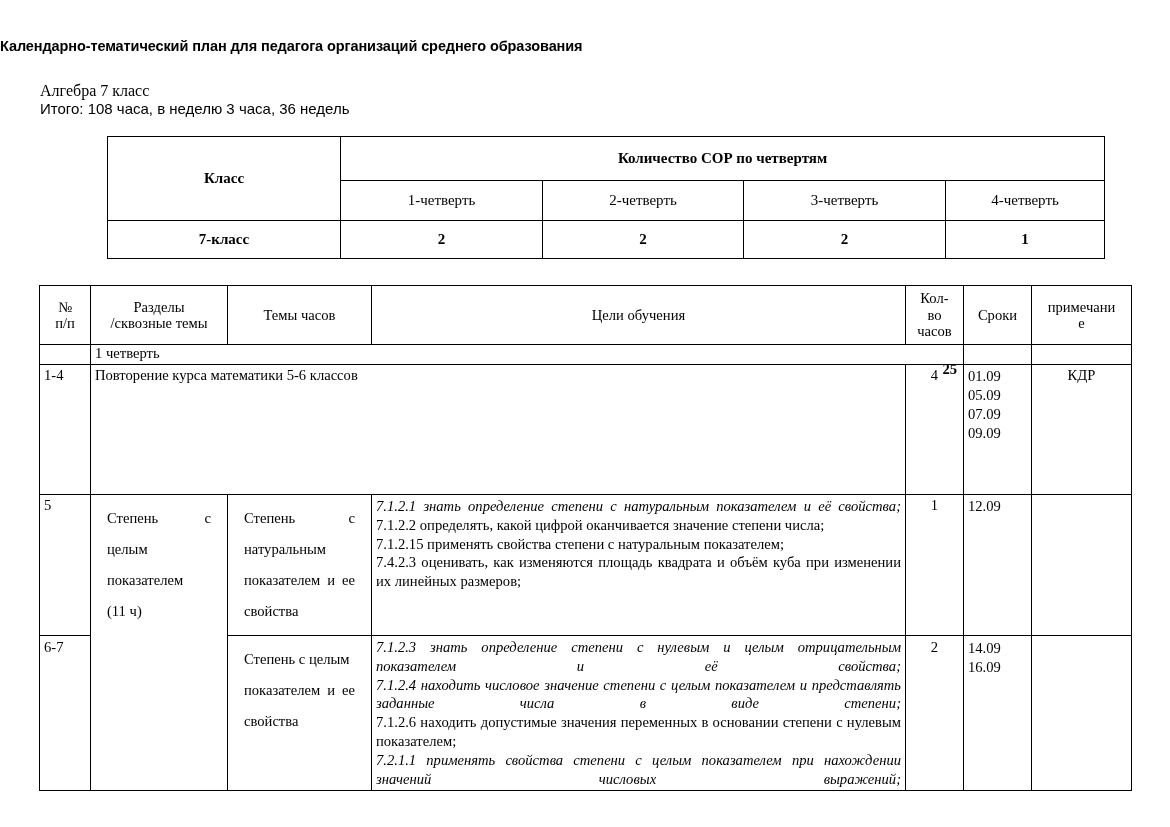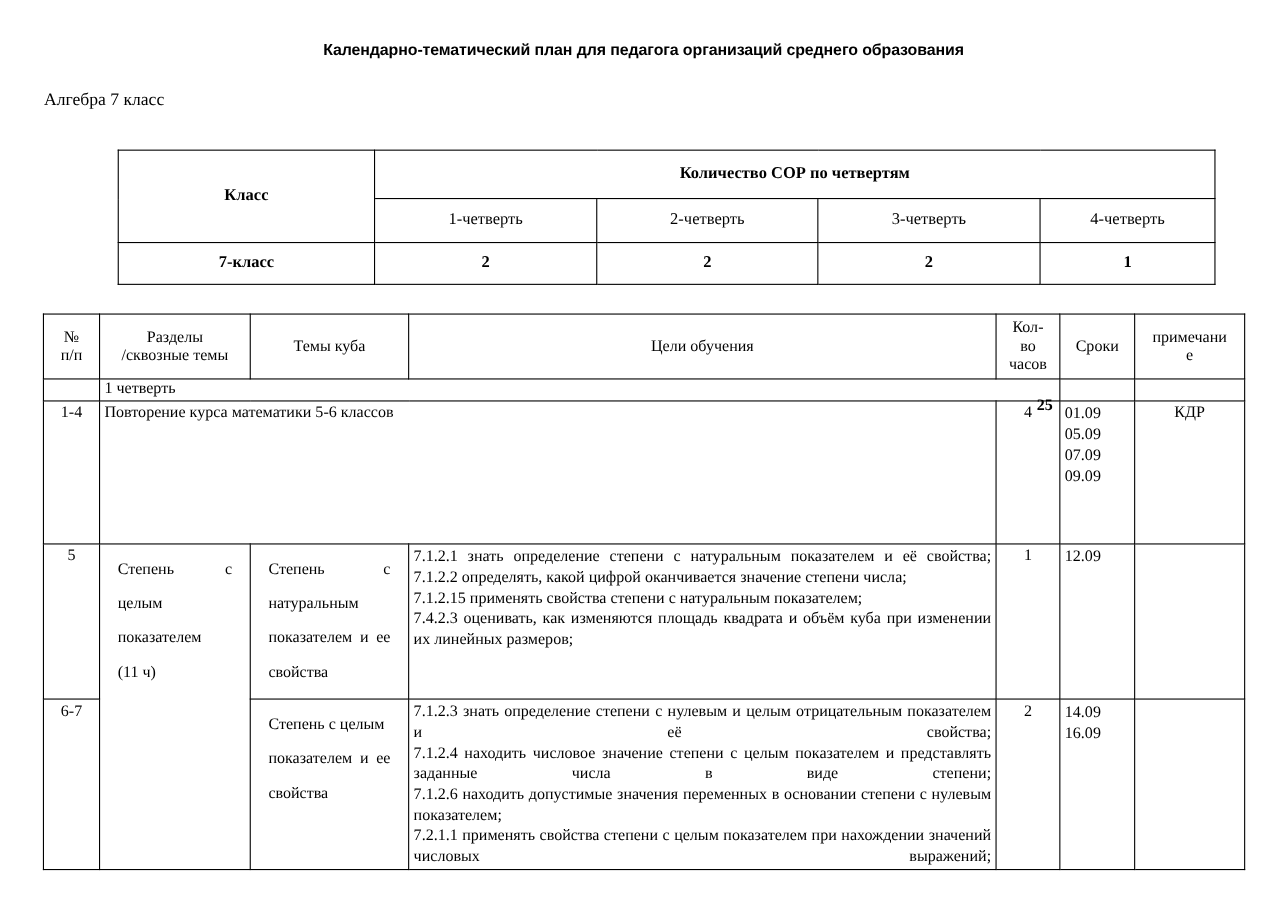--- a/index.html
+++ b/index.html
@@ -21,21 +21,21 @@
     height: 827px;
     box-sizing: border-box;
   }
 
   
   .doc-title {
     position: absolute;
     left: 0;
     top: 38px;
     width: 1170px;
-    text-align: center;
+    text-align: left;
     font-family: "Liberation Sans", "DejaVu Sans", sans-serif;
     font-weight: bold;
     font-size: 14.5px;
     letter-spacing: -0.1px;
   }
 
   
   .subject-line {
     position: absolute;
     left: 40px;
@@ -89,21 +89,21 @@
     padding: 2px 4px;
     font-weight: normal;
   }
   .plan-table thead td {
     text-align: center;
     vertical-align: middle;
     height: 54px;
     line-height: 1.13;
   }
   .num-cell {
-    text-align: center;
+    text-align: left;
     vertical-align: middle;
   }
   .quarter-row td {
     height: 19px;
     padding: 0 4px;
   }
   .quarter-title {
     text-align: left;
     font-weight: bold;
     position: relative;
@@ -122,20 +122,21 @@
     text-align-last: left;
     line-height: 1.29;
     hyphens: none;
   }
   .just p {
     margin: 0;
   }
   .just p.jb {
     text-align: justify;
     text-align-last: justify;
+    font-style: italic;
   }
   .center-mid {
     text-align: center;
     vertical-align: middle;
   }
   .dates {
     text-align: left;
     vertical-align: middle;
     line-height: 1.3;
   }
@@ -152,20 +153,21 @@
   .row-six  { height: 152px; }
 </style>
 </head>
 <body>
 
 <div class="page">
 
   <div class="doc-title">Календарно-тематический план для педагога организаций среднего образования</div>
 
   <div class="subject-line">Алгебра 7 класс</div>
+  <div class="totals-line">Итого:  108  часа, в неделю 3 часа, 36 недель</div>
 
   <table class="sor-table">
     <colgroup>
       <col style="width:233px">
       <col style="width:202px">
       <col style="width:201px">
       <col style="width:202px">
       <col style="width:159px">
     </colgroup>
     <tbody>
@@ -202,21 +204,21 @@
     <thead>
       <tr>
         <td>
           <span>№</span><br>
           <span>п/п</span>
         </td>
         <td>
           <span>Разделы</span><br>
           <span>/сквозные темы</span>
         </td>
-        <td>Темы  куба</td>
+        <td>Темы  часов</td>
         <td>Цели обучения</td>
         <td>
           <span>Кол-</span><br>
           <span>во</span><br>
           <span>часов</span>
         </td>
         <td>Сроки</td>
         <td>
           <span>примечани</span><br>
           <span>е</span>

